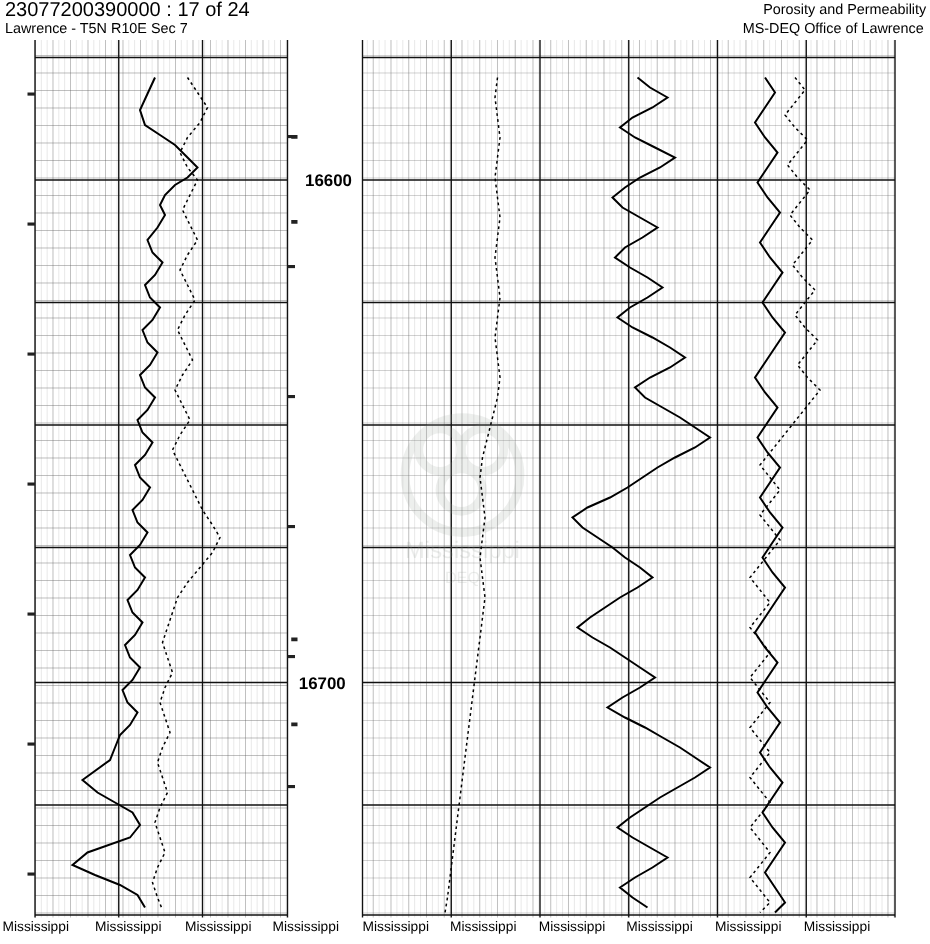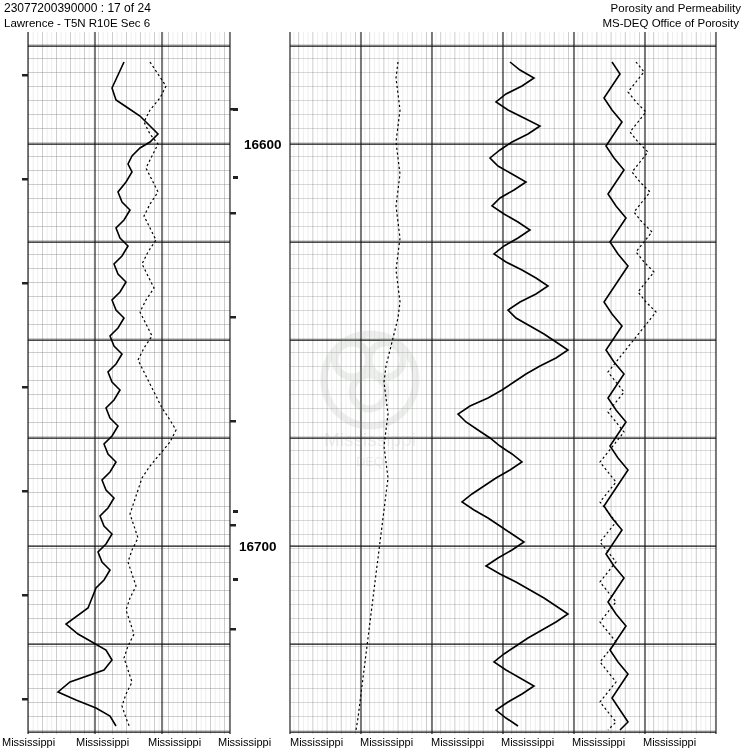--- a/index.html
+++ b/index.html
@@ -1,20 +1,20 @@
 <!DOCTYPE html>
 <html><head>
 <meta charset="utf-8">
 <style>
   html,body{margin:0;padding:0;background:#ffffff;}
   body{width:744px;height:755px;font-family:"Liberation Sans",sans-serif;color:#000;overflow:hidden;position:relative;}
 
   
   .hdr{position:absolute;left:0;top:0;width:744px;height:32px;}
-  .hdr .left{position:absolute;left:4px;top:1px;font-size:12px;line-height:15px;}
+  .hdr .left{position:absolute;left:4px;top:1px;font-size:16px;line-height:15px;}
   .hdr .right{position:absolute;right:3px;top:1px;font-size:11.5px;line-height:15px;text-align:right;}
   .hdr .l2{position:absolute;left:4px;top:16px;font-size:11.5px;line-height:15px;}
   .hdr .r2{position:absolute;right:5px;top:16px;font-size:11.5px;line-height:15px;text-align:right;}
 
   
   #logwrap{position:absolute;left:0;top:30px;width:744px;height:700px;}
   #logsvg{display:block;}
 
   
   .footer{position:absolute;left:0;top:736px;width:744px;height:19px;}
@@ -22,22 +22,22 @@
 
   
   .depth{font-family:"Liberation Sans",sans-serif;font-weight:bold;}
 </style>
 </head>
 <body>
 
 <div class="hdr">
   <div class="left">23077200390000 : 17 of 24</div>
   <div class="right">Porosity and Permeability</div>
-  <div class="l2">Lawrence - T5N R10E Sec 6</div>
-  <div class="r2">MS-DEQ Office of Porosity</div>
+  <div class="l2">Lawrence - T5N R10E Sec 7</div>
+  <div class="r2">MS-DEQ Office of Lawrence</div>
 </div>
 
 <div id="logwrap">
   <svg id="logsvg" width="744" height="706" viewBox="0 0 744 706">
     <defs>
 
       <pattern id="gridFine1" width="14" height="14" patternUnits="userSpaceOnUse">
         <path d="M14 0 L0 0 0 14" fill="none" stroke="#5b5b5b" stroke-width="0.45"></path>
       </pattern>
       <pattern id="gridFine2" width="14.2" height="14" patternUnits="userSpaceOnUse">

